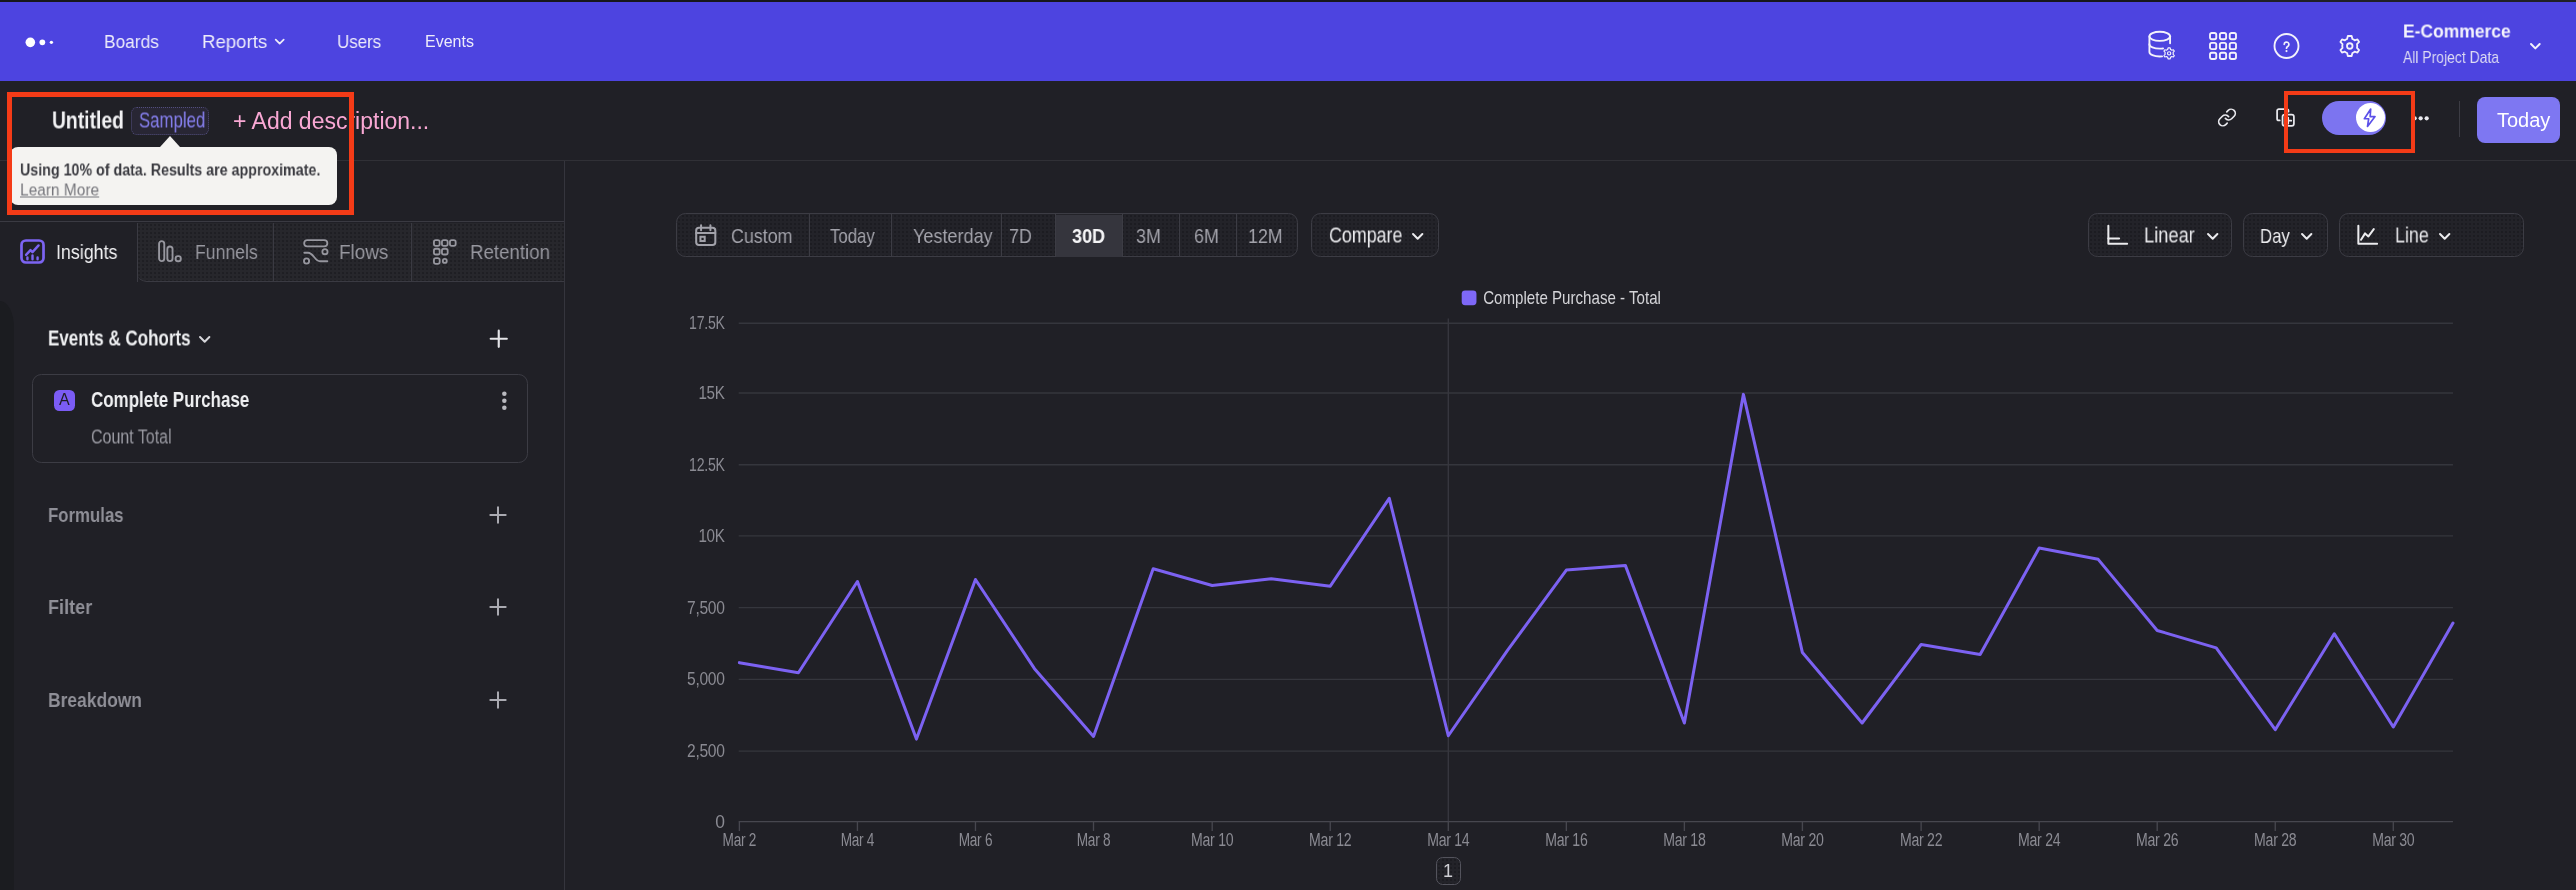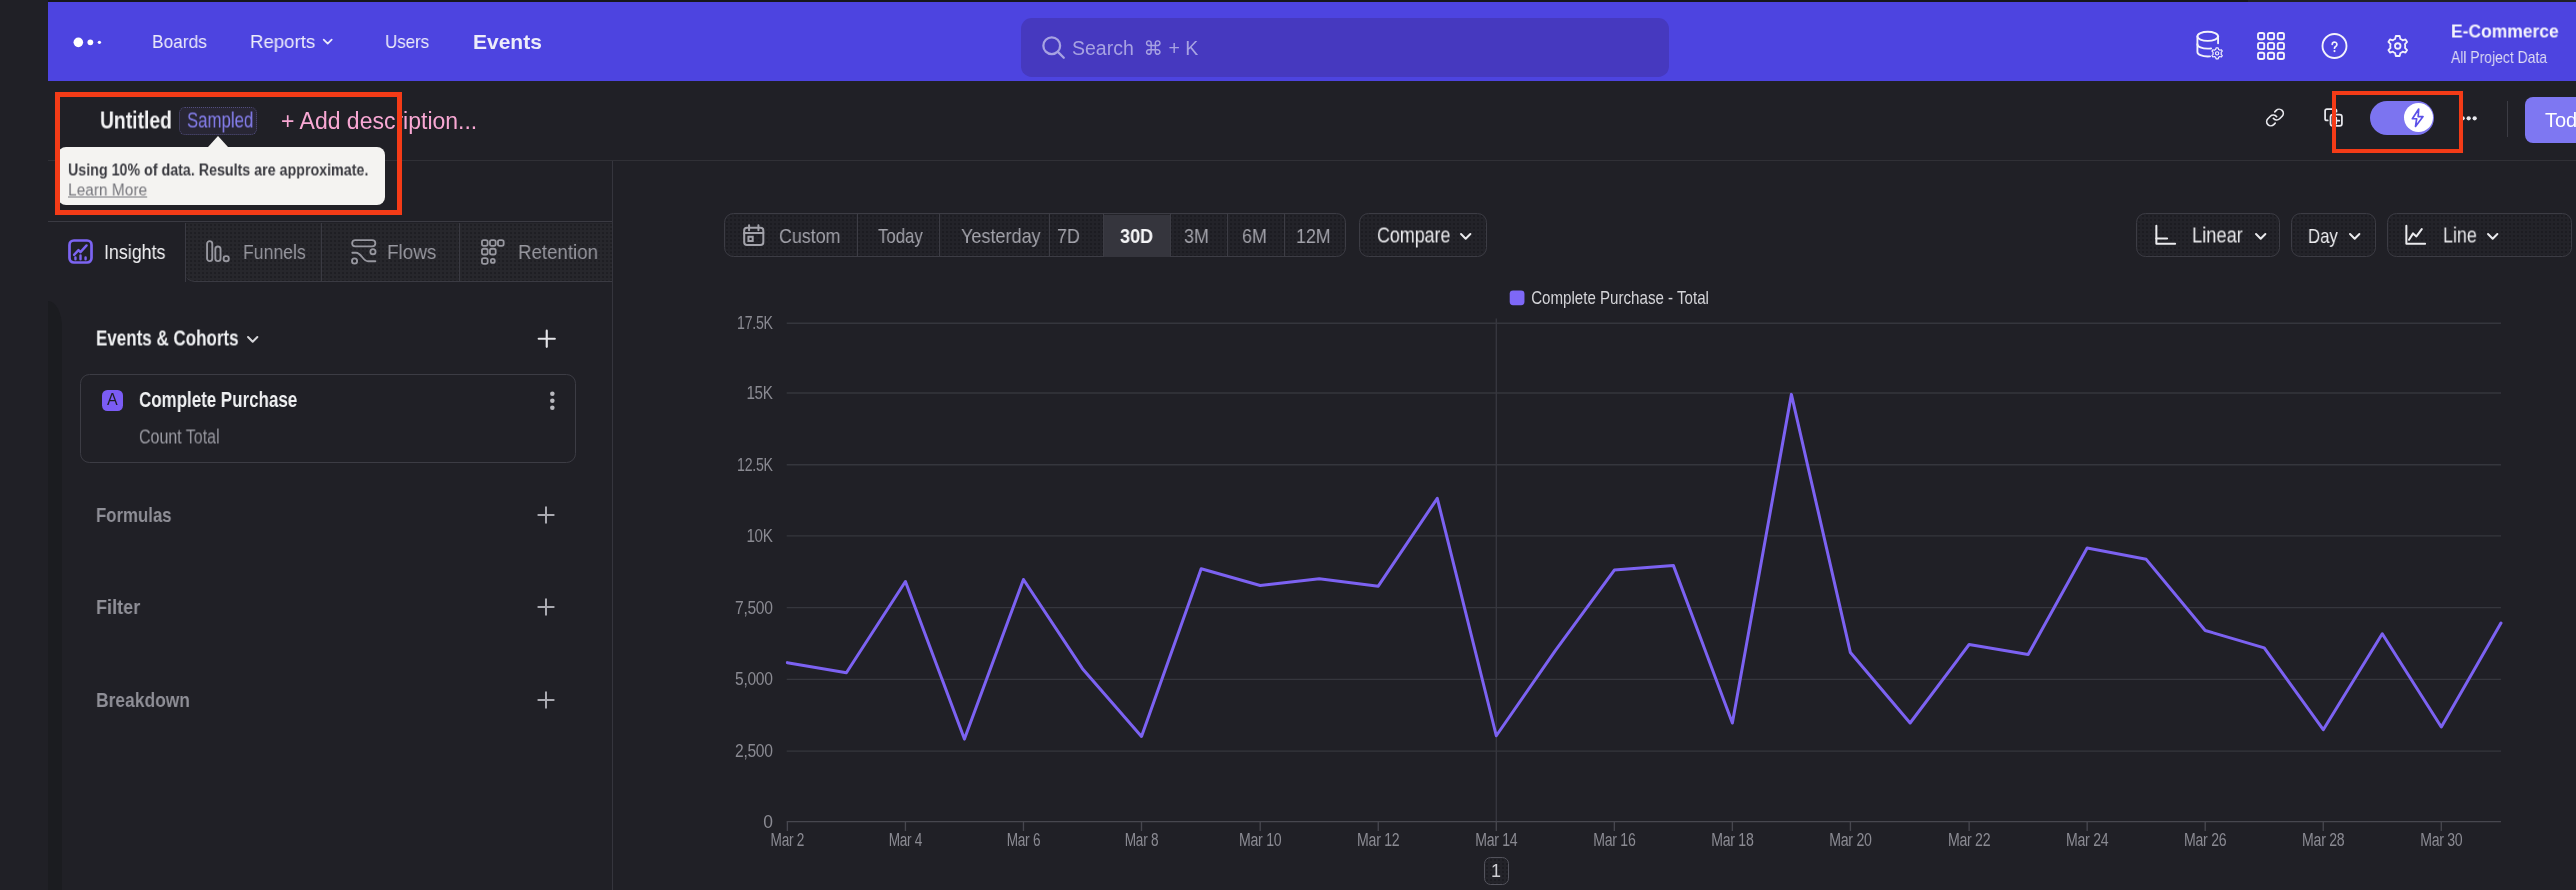--- a/index.html
+++ b/index.html
@@ -1,19 +1,19 @@
 <!DOCTYPE html>
 <html style="font-size:10.7px"><head>
 <meta charset="utf-8">
 <style>
   * { margin:0; padding:0; box-sizing:border-box; }
   html,body { width:2576px; height:890px; overflow:hidden; background:#202026; font-family:"Liberation Sans", sans-serif; }
   .abs { position:absolute; will-change:transform; }
   .ctr { transform:translateY(-50%); }
-  #page { position:relative; width:2200px; height:890px; background:#17171b;margin-left:48px; }
+  #page { position:relative; width:2200px; height:890px; background:#17171b; }
   .dots-dark { background-color:#27272c; background-image:radial-gradient(circle, #1e1e23 0.7px, transparent 0.8px); background-size:4px 4px; }
   .btn-surface { background-color:#232329; background-image:radial-gradient(circle, #1c1c21 0.7px, transparent 0.8px); background-size:4px 4px; }
 </style>
 </head>
 <body>
 <div id="page">
 
 <div class="abs" style="left:0;top:81px;width:2576px;height:809px;background:#202026;"></div>
 
 <div class="abs" style="left:0;top:2px;width:2576px;height:79px;background:#4D44E0;">
@@ -22,29 +22,22 @@
     <circle cx="8" cy="8" r="7.2" fill="#fff"></circle>
     <circle cx="26" cy="8" r="4.3" fill="#fff"></circle>
     <circle cx="39.6" cy="8" r="2.5" fill="#fff"></circle>
   </svg>
   <div class="abs" style="left:104px;top:40px;font-size:19px;font-weight:500;color:#edecfa;transform:translateY(-50%) scaleX(0.91);transform-origin:0 50%;white-space:pre;">Boards</div>
   <div class="abs" style="left:202px;top:40px;font-size:19px;font-weight:500;color:#edecfa;transform:translateY(-50%) scaleX(0.98);transform-origin:0 50%;white-space:pre;">Reports</div>
   <svg class="abs" style="left:274px;top:36px;" width="11.4" height="8" viewBox="0 0 17 12">
         <path d="M2.5 2.5 L8.5 8.5 L14.5 2.5" stroke="#edecfa" stroke-width="2.6" fill="none" stroke-linecap="round" stroke-linejoin="round"></path>
       </svg>
   <div class="abs" style="left:337px;top:40px;font-size:19px;font-weight:500;color:#edecfa;transform:translateY(-50%) scaleX(0.89);transform-origin:0 50%;white-space:pre;">Users</div>
-  <div class="abs" style="left:425px;top:40px;font-size:21px;font-weight:700;color:#edecfa;transform:translateY(-50%) scaleX(1.0);transform-origin:0 50%;white-space:pre;">Events</div>
-
-  <div class="abs" style="left:973px;top:16px;width:648px;height:59px;background:#4639BF;border-radius:10.7px;">
-    <svg class="abs" style="left:18px;top:14.8px;" width="29.5" height="29.5" viewBox="0 0 44 44">
-      <circle cx="19" cy="19" r="12.5" stroke="#a7a2e2" stroke-width="3.4" fill="none"></circle>
-      <path d="M28.5 28.5 L37 37" stroke="#a7a2e2" stroke-width="3.4" stroke-linecap="round"></path>
-    </svg>
-    <div class="abs ctr" style="left:51px;top:29.5px;font-size:19.5px;color:#a7a2e2;">Search ⌘ + K</div>
-  </div>
+  <div class="abs" style="left:425px;top:40px;font-size:16px;font-weight:400;color:#edecfa;transform:translateY(-50%) scaleX(1.0);transform-origin:0 50%;white-space:pre;">Events</div>
+
 
   <svg class="abs" style="left:2147px;top:27.5px;" width="29.5" height="32" viewBox="0 0 44 48">
     <g stroke="#f3f2fb" stroke-width="2.8" fill="none" stroke-linecap="round">
       <ellipse cx="19" cy="9.5" rx="15.5" ry="6.8"></ellipse>
       <path d="M3.5 9.5 V33 C3.5 36.8 10.4 39.8 19 39.8 C20.4 39.8 21.2 39.8 22.5 39.6"></path>
       <path d="M34.5 9.5 V20"></path>
       <path d="M3.5 21.2 C3.5 25 10.4 28 19 28 C20.8 28 22.4 27.9 24 27.7"></path>
     </g>
     <g transform="translate(22.5,24.5) scale(0.88)">
       <path fill="none" stroke="#f3f2fb" stroke-width="2" stroke-linejoin="round" d="M12 2.6 L13.8 2.6 L14.5 5.4 A7 7 0 0 1 16.6 6.6 L19.3 5.8 L20.8 8.2 L18.8 10.2 A7 7 0 0 1 18.8 13.8 L20.8 15.8 L19.3 18.2 L16.6 17.4 A7 7 0 0 1 14.5 18.6 L13.8 21.4 L10.2 21.4 L9.5 18.6 A7 7 0 0 1 7.4 17.4 L4.7 18.2 L3.2 15.8 L5.2 13.8 A7 7 0 0 1 5.2 10.2 L3.2 8.2 L4.7 5.8 L7.4 6.6 A7 7 0 0 1 9.5 5.4 L10.2 2.6 Z"></path>

